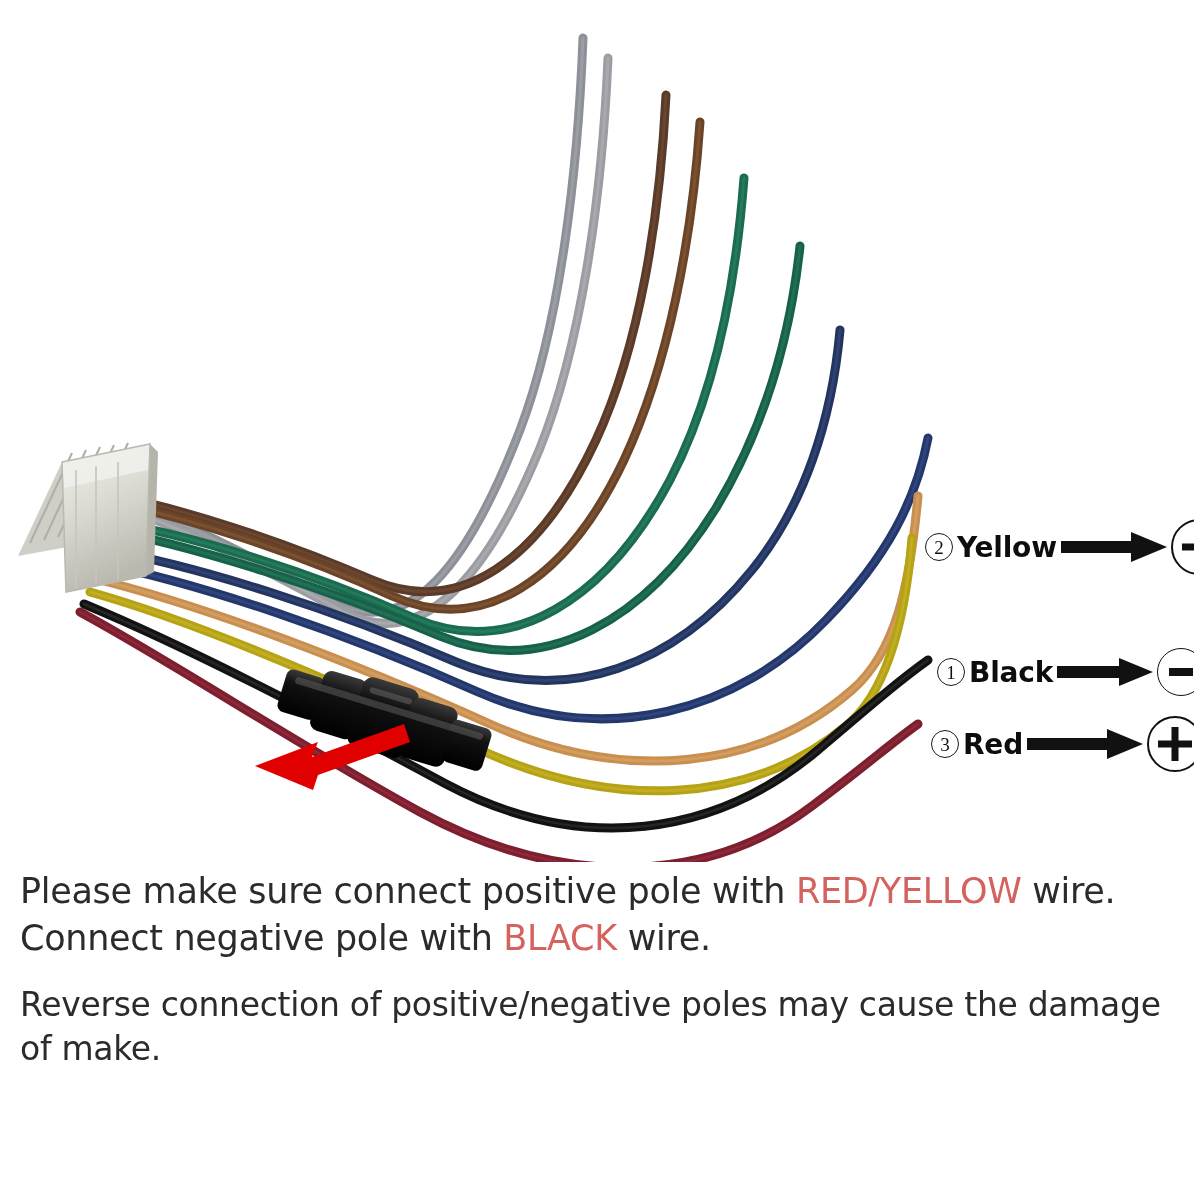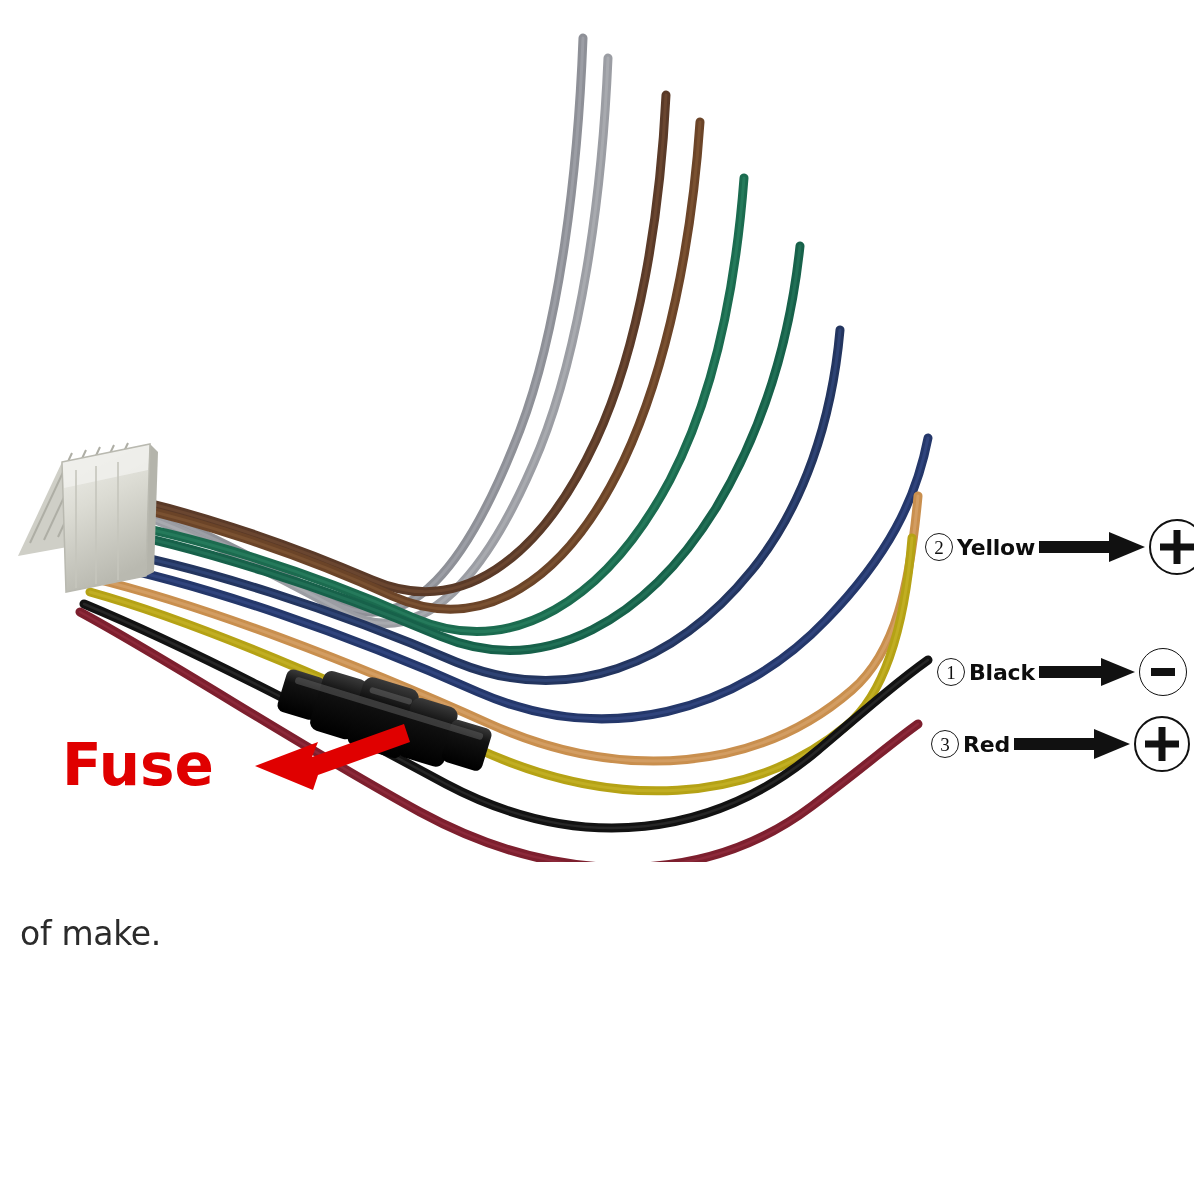--- a/index.html
+++ b/index.html
@@ -42,21 +42,21 @@
     justify-content: center;
     font-size: 19px;
     line-height: 1;
     color: #111;
     font-family: "Liberation Serif", serif;
     flex: 0 0 auto;
   }
   .callout-label {
     font-family: "DejaVu Sans", sans-serif;
     font-weight: bold;
-    font-size: 22px;
+    font-size: 28px;
     color: #0d0d0d;
     letter-spacing: -0.2px;
   }
   .arrow-wrap { flex: 0 0 auto; display: flex; align-items: center; }
   .pole-circle {
     width: 52px;
     height: 52px;
     border-radius: 50%;
     border: 2px solid #111;
     position: relative;
@@ -201,21 +201,20 @@
         <rect x="286" y="706" width="196" height="7" rx="3" fill="#5c5c5c" opacity="0.55"></rect>
         <rect x="360" y="694" width="44" height="6" rx="3" fill="#6a6a6a" opacity="0.5"></rect>
       </g>
 
       <g>
         <path d="M255,766 L318,742 L312,757 L404,724 L410,742 L318,775 L313,790 Z" fill="#e00000"></path>
       </g>
     </svg>
   </div>
 
-  <div id="fuse-label">Fuse</div>
 
   <div class="callout" style="left:925px; top:519px;">
     <span class="num-circle">2</span>
     <span class="callout-label">Yellow</span>
     <span class="arrow-wrap">
       <svg width="106" height="34" viewBox="0 0 106 34">
         <rect x="0" y="11" width="74" height="12" fill="#111"></rect>
         <path d="M70,2 L106,17 L70,32 Z" fill="#111"></path>
       </svg>
     </span>
@@ -248,19 +247,23 @@
         <path d="M80,2 L116,17 L80,32 Z" fill="#111"></path>
       </svg>
     </span>
     <span class="pole-circle">
       <span class="hbar"></span>
         <span class="vbar"></span>
     </span>
   </div>
 
   <div id="text-block">
+    <div class="para p1">
+      <span>Please make sure connect positive pole with </span><span class="hi">RED/YELLOW</span><span> wire.</span><br>
+      <span>Connect negative pole with </span><span class="hi">BLACK</span><span> wire.</span>
+    </div>
     <div class="para p2">
-      <br>
+      <span>Reverse connection of positive/negative poles may cause the damage</span><br>
       <span>of make.</span><br>
     </div>
   </div>
 
 </div>
 
 </body></html>

